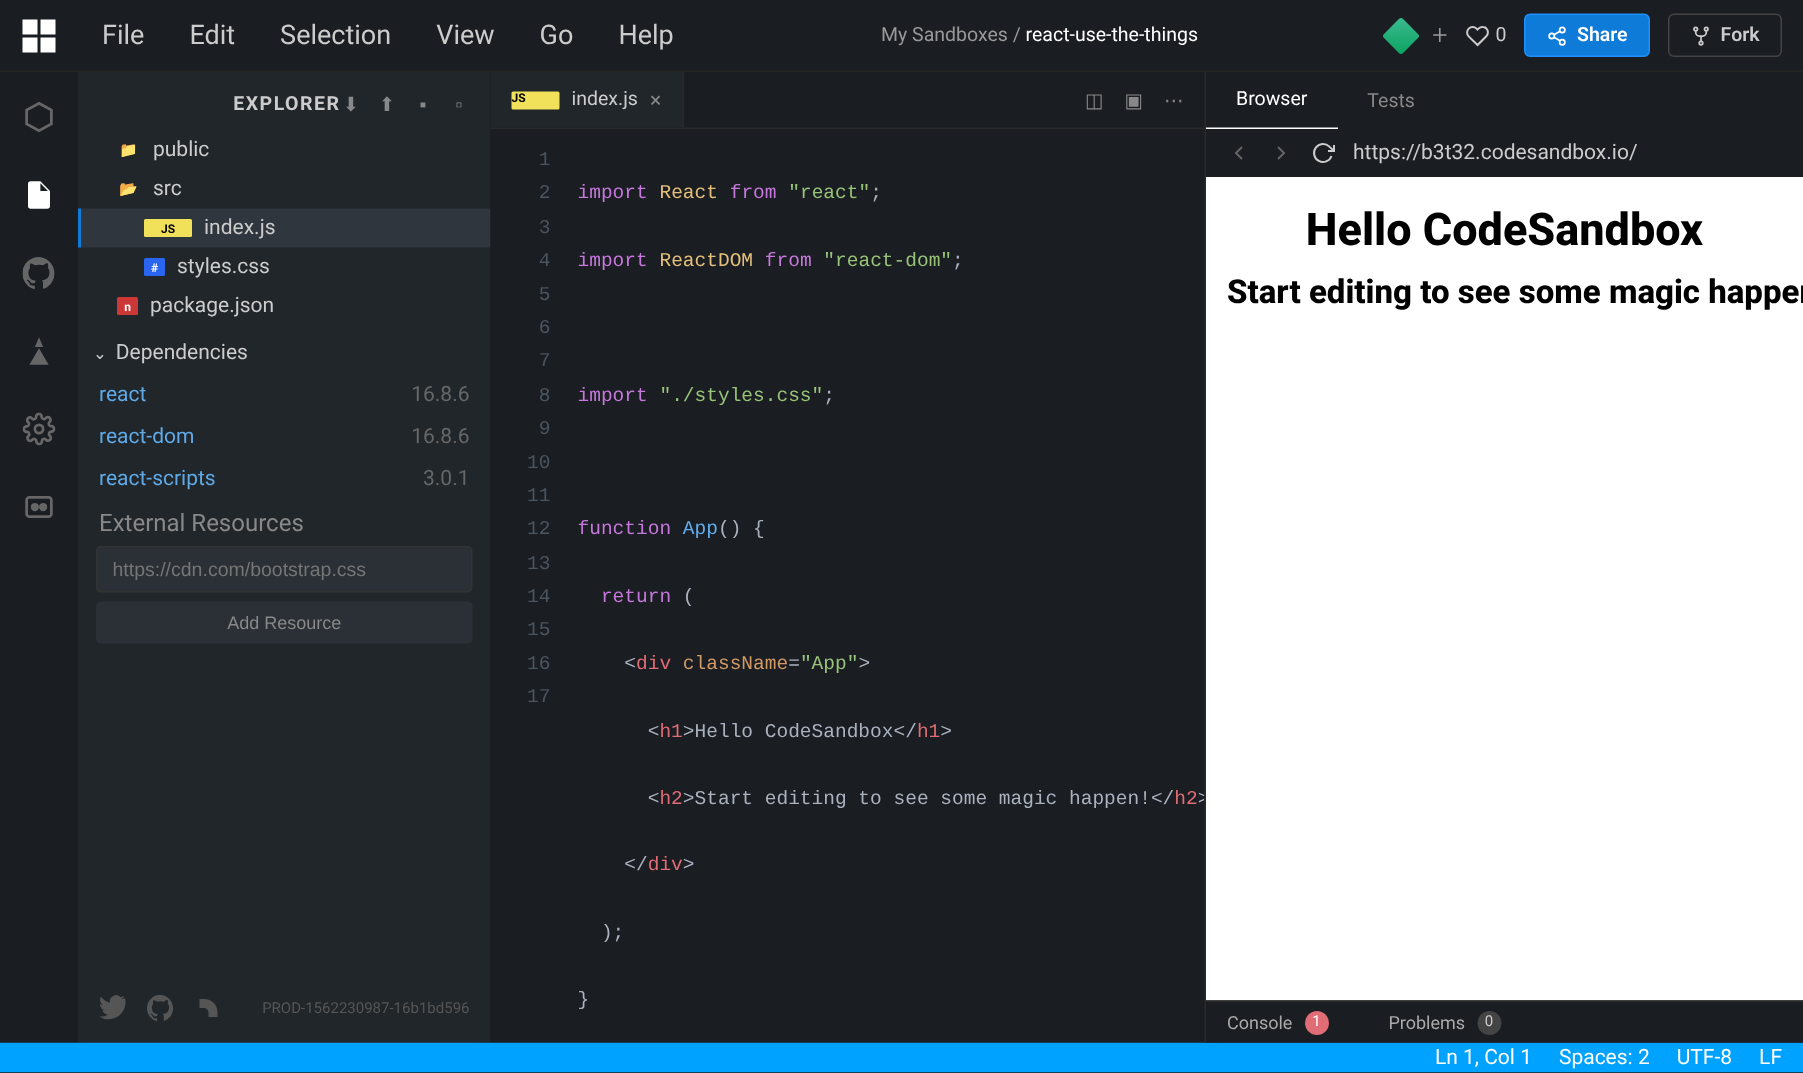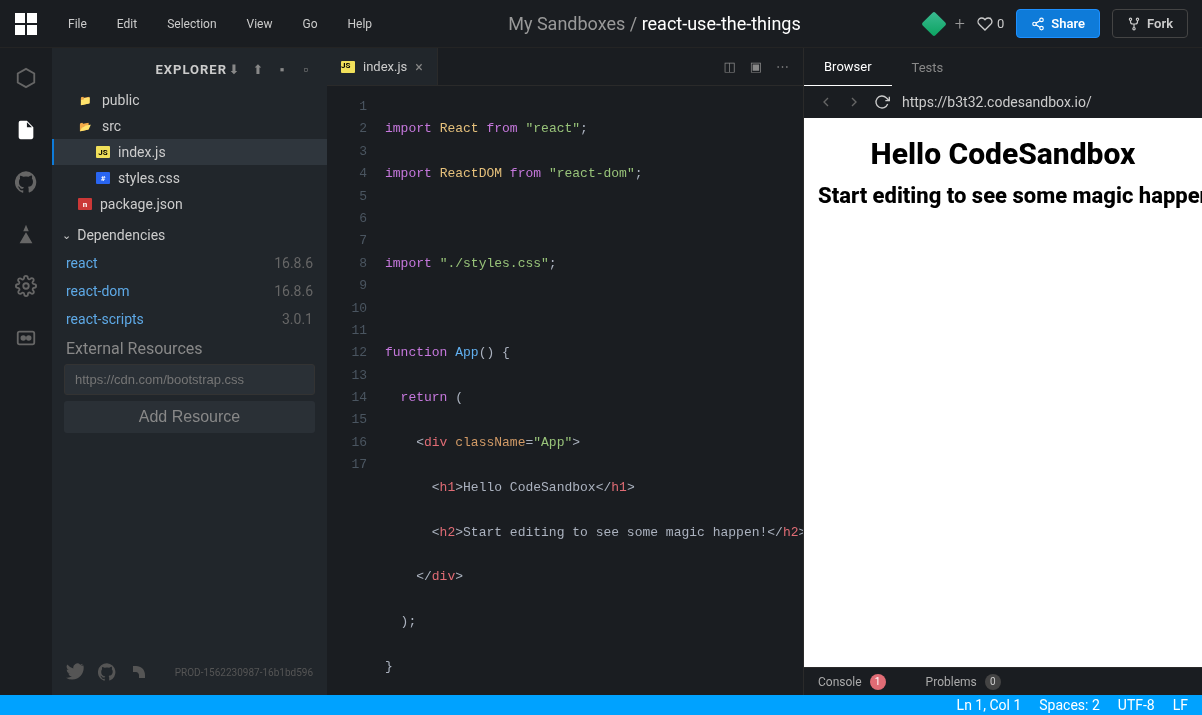--- a/index.html
+++ b/index.html
@@ -21,22 +21,22 @@
   padding: 0 8px;
   border-bottom: 1px solid #242424;
 }
 .logo-box {
   width: 36px; height: 36px; display:flex; align-items:center; justify-content:center;
   margin-right: 12px;
 }
 .logo-grid { width:22px; height:22px; display:grid; grid-template-columns:1fr 1fr; grid-template-rows:1fr 1fr; gap:2px;}
 .logo-grid div { background:#fff; }
 .menu-items { display:flex; gap: 6px; }
-.menu-item { padding: 6px 12px; color:#ccc; cursor:pointer; font-size:12px;}
-.breadcrumb { flex:1; text-align:center; color:#999; font-size:18px;}
+.menu-item { padding: 6px 12px; color:#ccc; cursor:pointer; font-size:18px;}
+.breadcrumb { flex:1; text-align:center; color:#999; font-size:13px;}
 .breadcrumb .proj { color:#fff; }
 .topbar-right { display:flex; align-items:center; gap:12px; padding-right:6px;}
 .diamond-icon { width:18px; height:18px; transform:rotate(45deg); background:linear-gradient(135deg,#3cba92,#0ba360); border-radius:2px;}
 .plus { color:#999; font-size:18px; font-weight:300;}
 .heart-count { display:flex; align-items:center; gap:4px; color:#ccc;}
 .heart-count svg { width:16px; height:16px; }
 .btn { display:flex; align-items:center; gap:6px; padding:6px 14px; border-radius:4px; font-size:13px; font-weight:600; cursor:pointer;}
 .btn-share { background:#0e7bd9; color:#fff; border:1px solid #1e90ff;}
 .btn-fork { background:#1a1d21; color:#ccc; border:1px solid #444;}
 .btn svg { width:14px; height:14px;}
@@ -55,33 +55,33 @@
 .explorer-hdr h3 { font-size:13px; font-weight:700; letter-spacing:1px; color:#ccc;}
 .explorer-hdr .hdr-icons { display:flex; gap:10px; color:#888;}
 .explorer-hdr .hdr-icons span { cursor:pointer; width:14px; height:14px; display:inline-flex; align-items:center; justify-content:center;}
 .tree { list-style:none; }
 .tree-row { display:flex; align-items:center; gap:8px; padding:5px 10px; cursor:pointer; font-size:14px; color:#ccc;}
 .tree-row.indent-1 { padding-left:26px;}
 .tree-row.indent-2 { padding-left:44px;}
 .tree-row.active { background:#2f363d; border-left:2px solid #0e7bd9; padding-left:42px;}
 .tree-row .ico { width:16px; height:16px; display:inline-flex; align-items:center; justify-content:center; font-size:10px;}
 .ico.folder { color:#888;}
-.ico.js { background:#f1e05a; color:#000; font-weight:700; font-size:8px; border-radius:1px; width:14px; height:12px;}
+.ico.js { background:#f1e05a; color:#000; font-weight:700; font-size:8px; border-radius:1px; width:32px; height:12px;}
 .ico.css { background:#2965f1; color:#fff; font-weight:700; font-size:8px; border-radius:1px; width:14px; height:12px;}
 .ico.npm { background:#cb3837; color:#fff; font-weight:700; font-size:8px; border-radius:1px; width:14px; height:12px;}
 
 .deps-hdr { display:flex; align-items:center; gap:6px; padding:10px 10px 6px; font-size:14px; color:#ccc; cursor:pointer;}
 .deps-hdr .chev { font-size:11px; }
 .dep-row { display:flex; justify-content:space-between; padding:6px 14px; font-size:14px;}
 .dep-row .name { color:#5ea9e6; cursor:pointer;}
 .dep-row .ver { color:#666;}
 .add-dep-btn { margin:12px 12px 10px; background:#2f7fd1; color:#fff; border:none; border-radius:4px; padding:8px 0; font-size:13px; cursor:pointer; font-weight:500; border:1px solid #5ba4e8;}
 .ext-label { padding:6px 14px 4px; color:#888; font-size:16px;}
 .ext-input { margin:2px 12px 6px; background:#2a3036; border:1px solid #333; color:#888; padding:7px 10px; border-radius:3px; font-size:13px;}
-.add-res-btn { margin:0 12px; background:#2a3036; color:#888; border:none; border-radius:3px; padding:7px 0; font-size:16px; cursor:pointer;}
+.add-res-btn { margin:0 12px; background:#2a3036; color:#888; border:none; border-radius:3px; padding:7px 0; font-size:12px; cursor:pointer;}
 
 .explorer-footer { margin-top:auto; display:flex; align-items:center; gap:14px; padding:14px; color:#555;}
 .explorer-footer svg { width:18px; height:18px;}
 .explorer-footer .build { margin-left:auto; font-size:10px; color:#555;}
 
 
 .editor { flex:1; background:#1a1d21; display:flex; flex-direction:column; max-width:476px; min-width:300px;}
 .editor-tabs { height:38px; display:flex; align-items:stretch; background:#1a1d21; border-bottom:1px solid #2a2a2a;}
 .editor-tab { display:flex; align-items:center; gap:8px; padding:0 14px; background:#21262b; color:#ccc; font-size:13px; border-right:1px solid #2a2a2a; cursor:pointer;}
 .editor-tab .close { color:#888; font-size:14px;}

